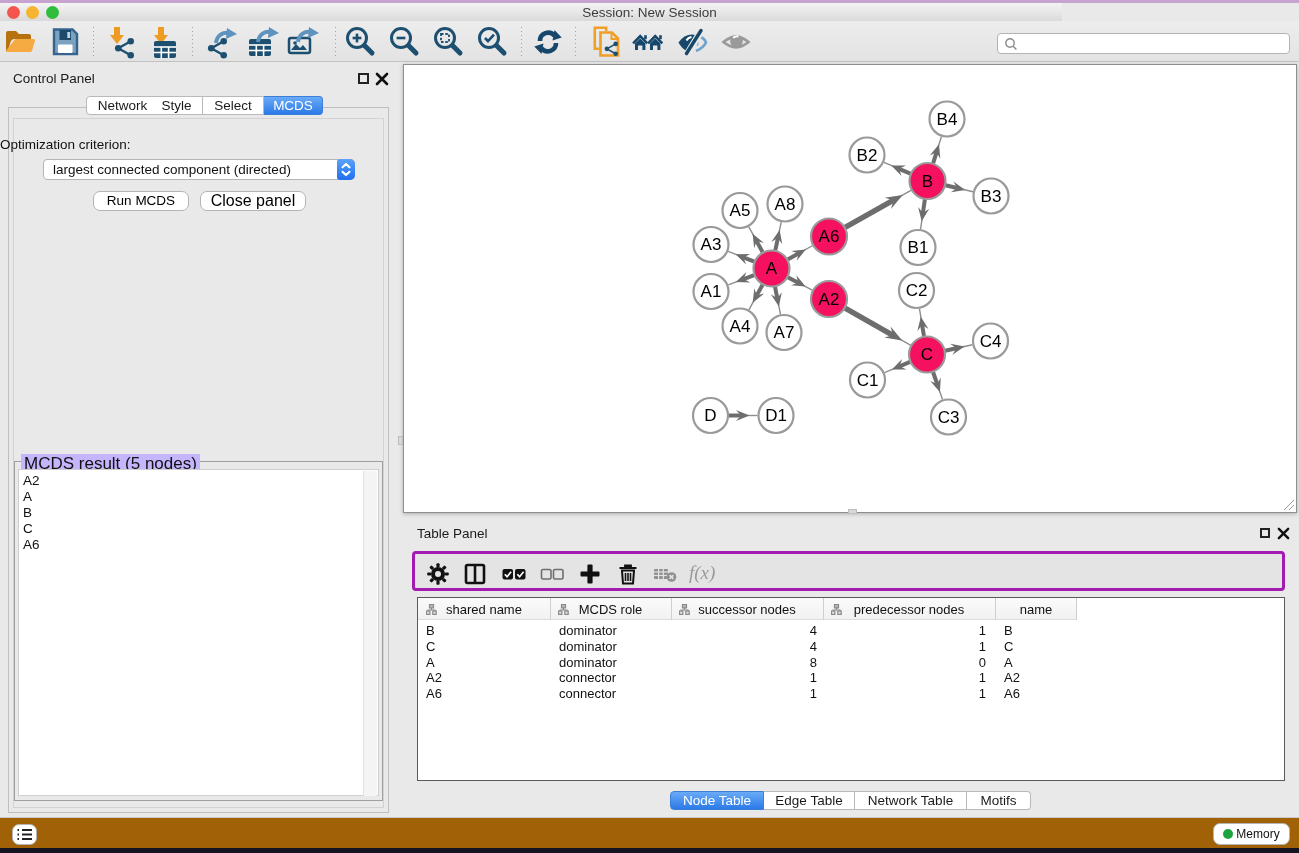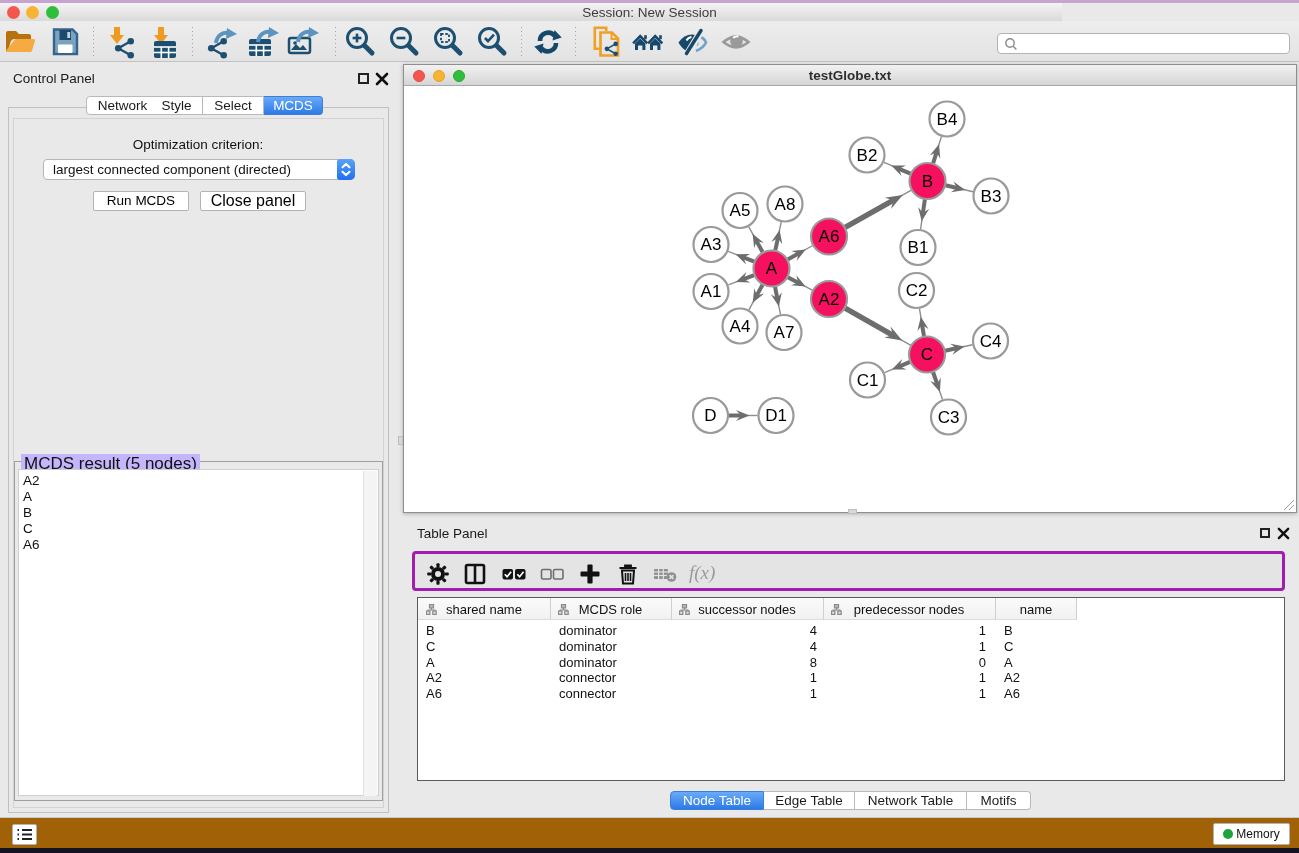--- a/index.html
+++ b/index.html
@@ -1,21 +1,21 @@
 <!DOCTYPE html>
 <html><head><meta charset="utf-8"><style>
 *{margin:0;padding:0;box-sizing:border-box}
 html,body{width:1299px;height:853px;overflow:hidden;background:#e9e9e9;
  font-family:"Liberation Sans",sans-serif}
 .abs{position:absolute}
 .tl{border-radius:50%;width:12px;height:12px;position:absolute}
 svg{display:block}
 .tabbtn{position:absolute;top:0;height:19px;background:#fff;border:1px solid #b9b9b9;
  font-size:13.5px;color:#1a1a1a;text-align:center;line-height:17px}
-.mbtn{position:absolute;background:#fff;border:1px solid #b4b4b4;border-radius:2px}
+.mbtn{position:absolute;background:#fff;border:1px solid #b4b4b4;border-radius:7px}
 </style></head><body>
 
 <div class="abs" style="left:0;top:0;width:1299px;height:3px;background:#c7a3cf"></div>
 
 <div class="abs" style="left:0;top:3px;width:1062px;height:18px;background:linear-gradient(#f4f4f4,#dadada)">
  <div class="tl" style="left:7px;top:3px;width:13px;height:13px;background:#f4564e"></div>
  <div class="tl" style="left:26px;top:3px;width:13px;height:13px;background:#f6b431"></div>
  <div class="tl" style="left:46px;top:3px;width:13px;height:13px;background:#30bd3c"></div>
  <div class="abs" style="left:0;top:2px;width:1299px;text-align:center;font-size:13.5px;color:#3c3c3c">Session: New Session</div>
 </div>
@@ -180,21 +180,21 @@
     </svg>
 
  <div class="abs" style="left:8px;top:45px;width:381px;height:706px;border:1px solid #c0c0c0;background:#e9e9e9"></div>
  <div class="abs" style="left:13px;top:56px;width:371px;height:690px;border:1px solid #d2d2d2;background:#e9e9e9"></div>
 
  <div class="tabbtn" style="left:86px;top:34px;width:73px;border-radius:4px 0 0 4px">Network</div>
  <div class="tabbtn" style="left:151px;top:34px;width:52px;border-left:none">Style</div>
  <div class="tabbtn" style="left:203px;top:34px;width:61px;border-left:none">Select</div>
  <div class="tabbtn" style="left:264px;top:34px;width:59px;border-left:none;border-radius:0 4px 4px 0;background:linear-gradient(#6aabf7,#2c7ae8);border-color:#3c7fd6;color:#fff">MCDS</div>
 
- <div class="abs" style="left:0;top:75px;width:396px;text-align:center;font-size:13.5px;color:#111">Optimization criterion:</div>
+ <div class="abs" style="left:0;top:75px;width:396px;text-align:left;font-size:13.5px;color:#111">Optimization criterion:</div>
 
  <div class="abs" style="left:43px;top:97px;width:312px;height:21px;background:#fff;border:1px solid #b6b6b6;border-radius:4px">
    <div class="abs" style="left:9px;top:2px;font-size:13.5px;color:#111">largest connected component (directed)</div>
    <div class="abs" style="right:-1px;top:-1px;width:18px;height:21px;border-radius:3px 5px 5px 3px;background:linear-gradient(#5aa2f7,#1f6ff0)">
         <svg width="18" height="21" viewBox="0 0 18 21">
           <g fill="none" stroke="#fff" stroke-width="2.1" stroke-linecap="round" stroke-linejoin="round">
             <path d="M5.5,8.2 L9,4.9 L12.5,8.2"></path>
             <path d="M5.5,12.8 L9,16.1 L12.5,12.8"></path>
           </g>
         </svg>
@@ -207,26 +207,20 @@
  <div class="abs" style="left:14px;top:399px;width:369px;height:340px;border:1px solid #9f9f9f">
    <div class="abs" style="left:6px;top:-8px;background:#c4b5fd;padding:0 3px;font-size:17px;color:#111">MCDS result (5 nodes)</div>
    <div class="abs" style="left:3px;top:7px;width:361px;height:327px;background:#fff;border:1px solid #cfcfcf">
      <div style="font-size:13.5px;color:#111;padding:3px 0 0 4px;line-height:16px">A2<br>A<br>B<br>C<br>A6</div>
      <div class="abs" style="right:1px;top:1px;width:14px;height:325px;background:#f4f4f4;border-left:1px solid #e2e2e2"></div>
    </div>
  </div>
 </div>
 
 <div class="abs" style="left:403px;top:64px;width:894px;height:449px;border:1px solid #8e8e8e;background:#fff;box-shadow:0 1px 4px rgba(0,0,0,0.25)">
- <div class="abs" style="left:0;top:0;width:892px;height:21px;background:linear-gradient(#f2f2f2,#d5d5d5);border-bottom:1px solid #a8a8a8">
-  <div class="tl" style="left:9px;top:5px;width:12px;height:12px;background:#f4564e;border:1px solid #e24b42;box-sizing:border-box"></div>
-  <div class="tl" style="left:29px;top:5px;width:12px;height:12px;background:#f6b431;border:1px solid #e2a224;box-sizing:border-box"></div>
-  <div class="tl" style="left:49px;top:5px;width:12px;height:12px;background:#30bd3c;border:1px solid #27a932;box-sizing:border-box"></div>
-  <div class="abs" style="left:0;top:3px;width:892px;text-align:center;font-size:13.5px;font-weight:bold;color:#2e2e2e">testGlobe.txt</div>
- </div>
  <svg class="abs" style="left:0;top:21px" width="892" height="426" viewBox="0 0 892 426" font-family="Liberation Sans, sans-serif">
 <line x1="350.2" y1="189.1" x2="324.3" y2="198.9" stroke="#8d8d8d" stroke-width="1.4"></line>
 <line x1="350.2" y1="189.1" x2="339.6" y2="193.1" stroke="#6d6d6d" stroke-width="4.0"></line>
 <path d="M331.8,196.1 L342.4,186.1 L339.6,193.1 L346.4,196.5 Z" fill="#6d6d6d"></path>
 <line x1="350.3" y1="175.7" x2="324.2" y2="165.3" stroke="#8d8d8d" stroke-width="1.4"></line>
 <line x1="350.3" y1="175.7" x2="339.4" y2="171.4" stroke="#6d6d6d" stroke-width="4.0"></line>
 <path d="M331.6,168.3 L346.2,168.0 L339.4,171.4 L342.1,178.5 Z" fill="#6d6d6d"></path>
 <line x1="358.7" y1="166.2" x2="344.8" y2="140.8" stroke="#8d8d8d" stroke-width="1.4"></line>
 <line x1="358.7" y1="166.2" x2="352.6" y2="155.1" stroke="#6d6d6d" stroke-width="4.0"></line>
 <path d="M348.6,147.8 L360.0,157.0 L352.6,155.1 L350.2,162.3 Z" fill="#6d6d6d"></path>

